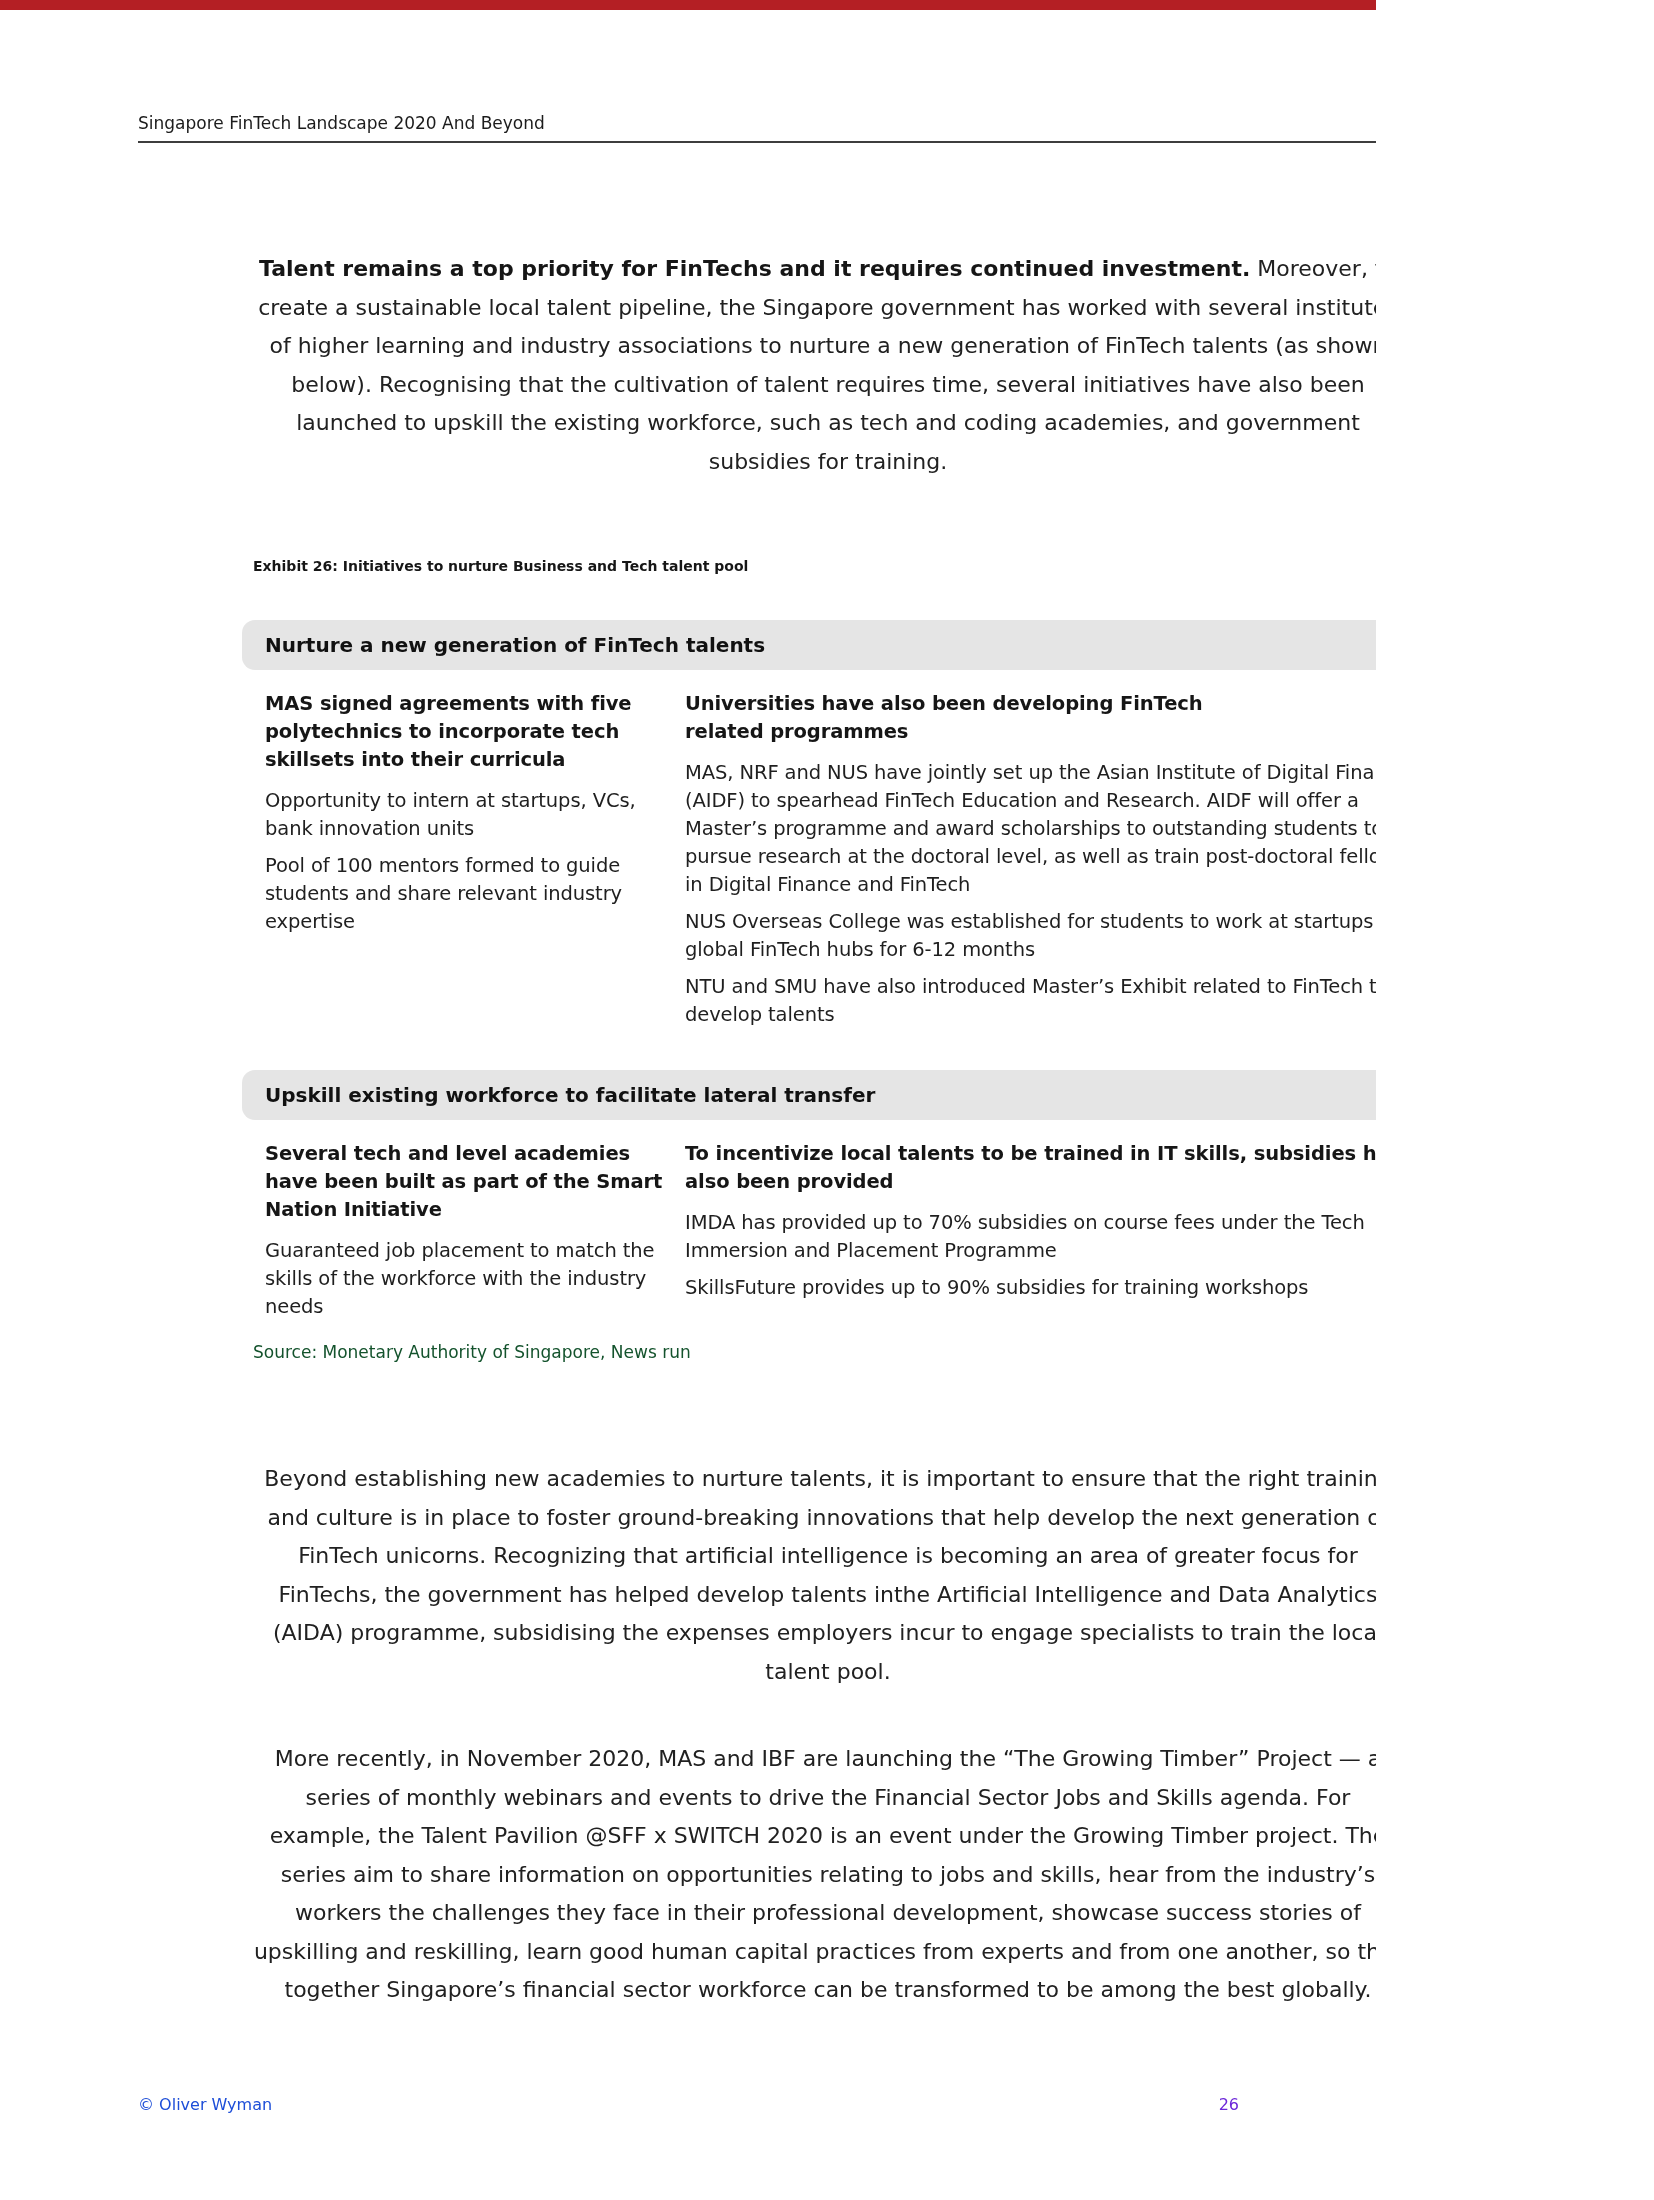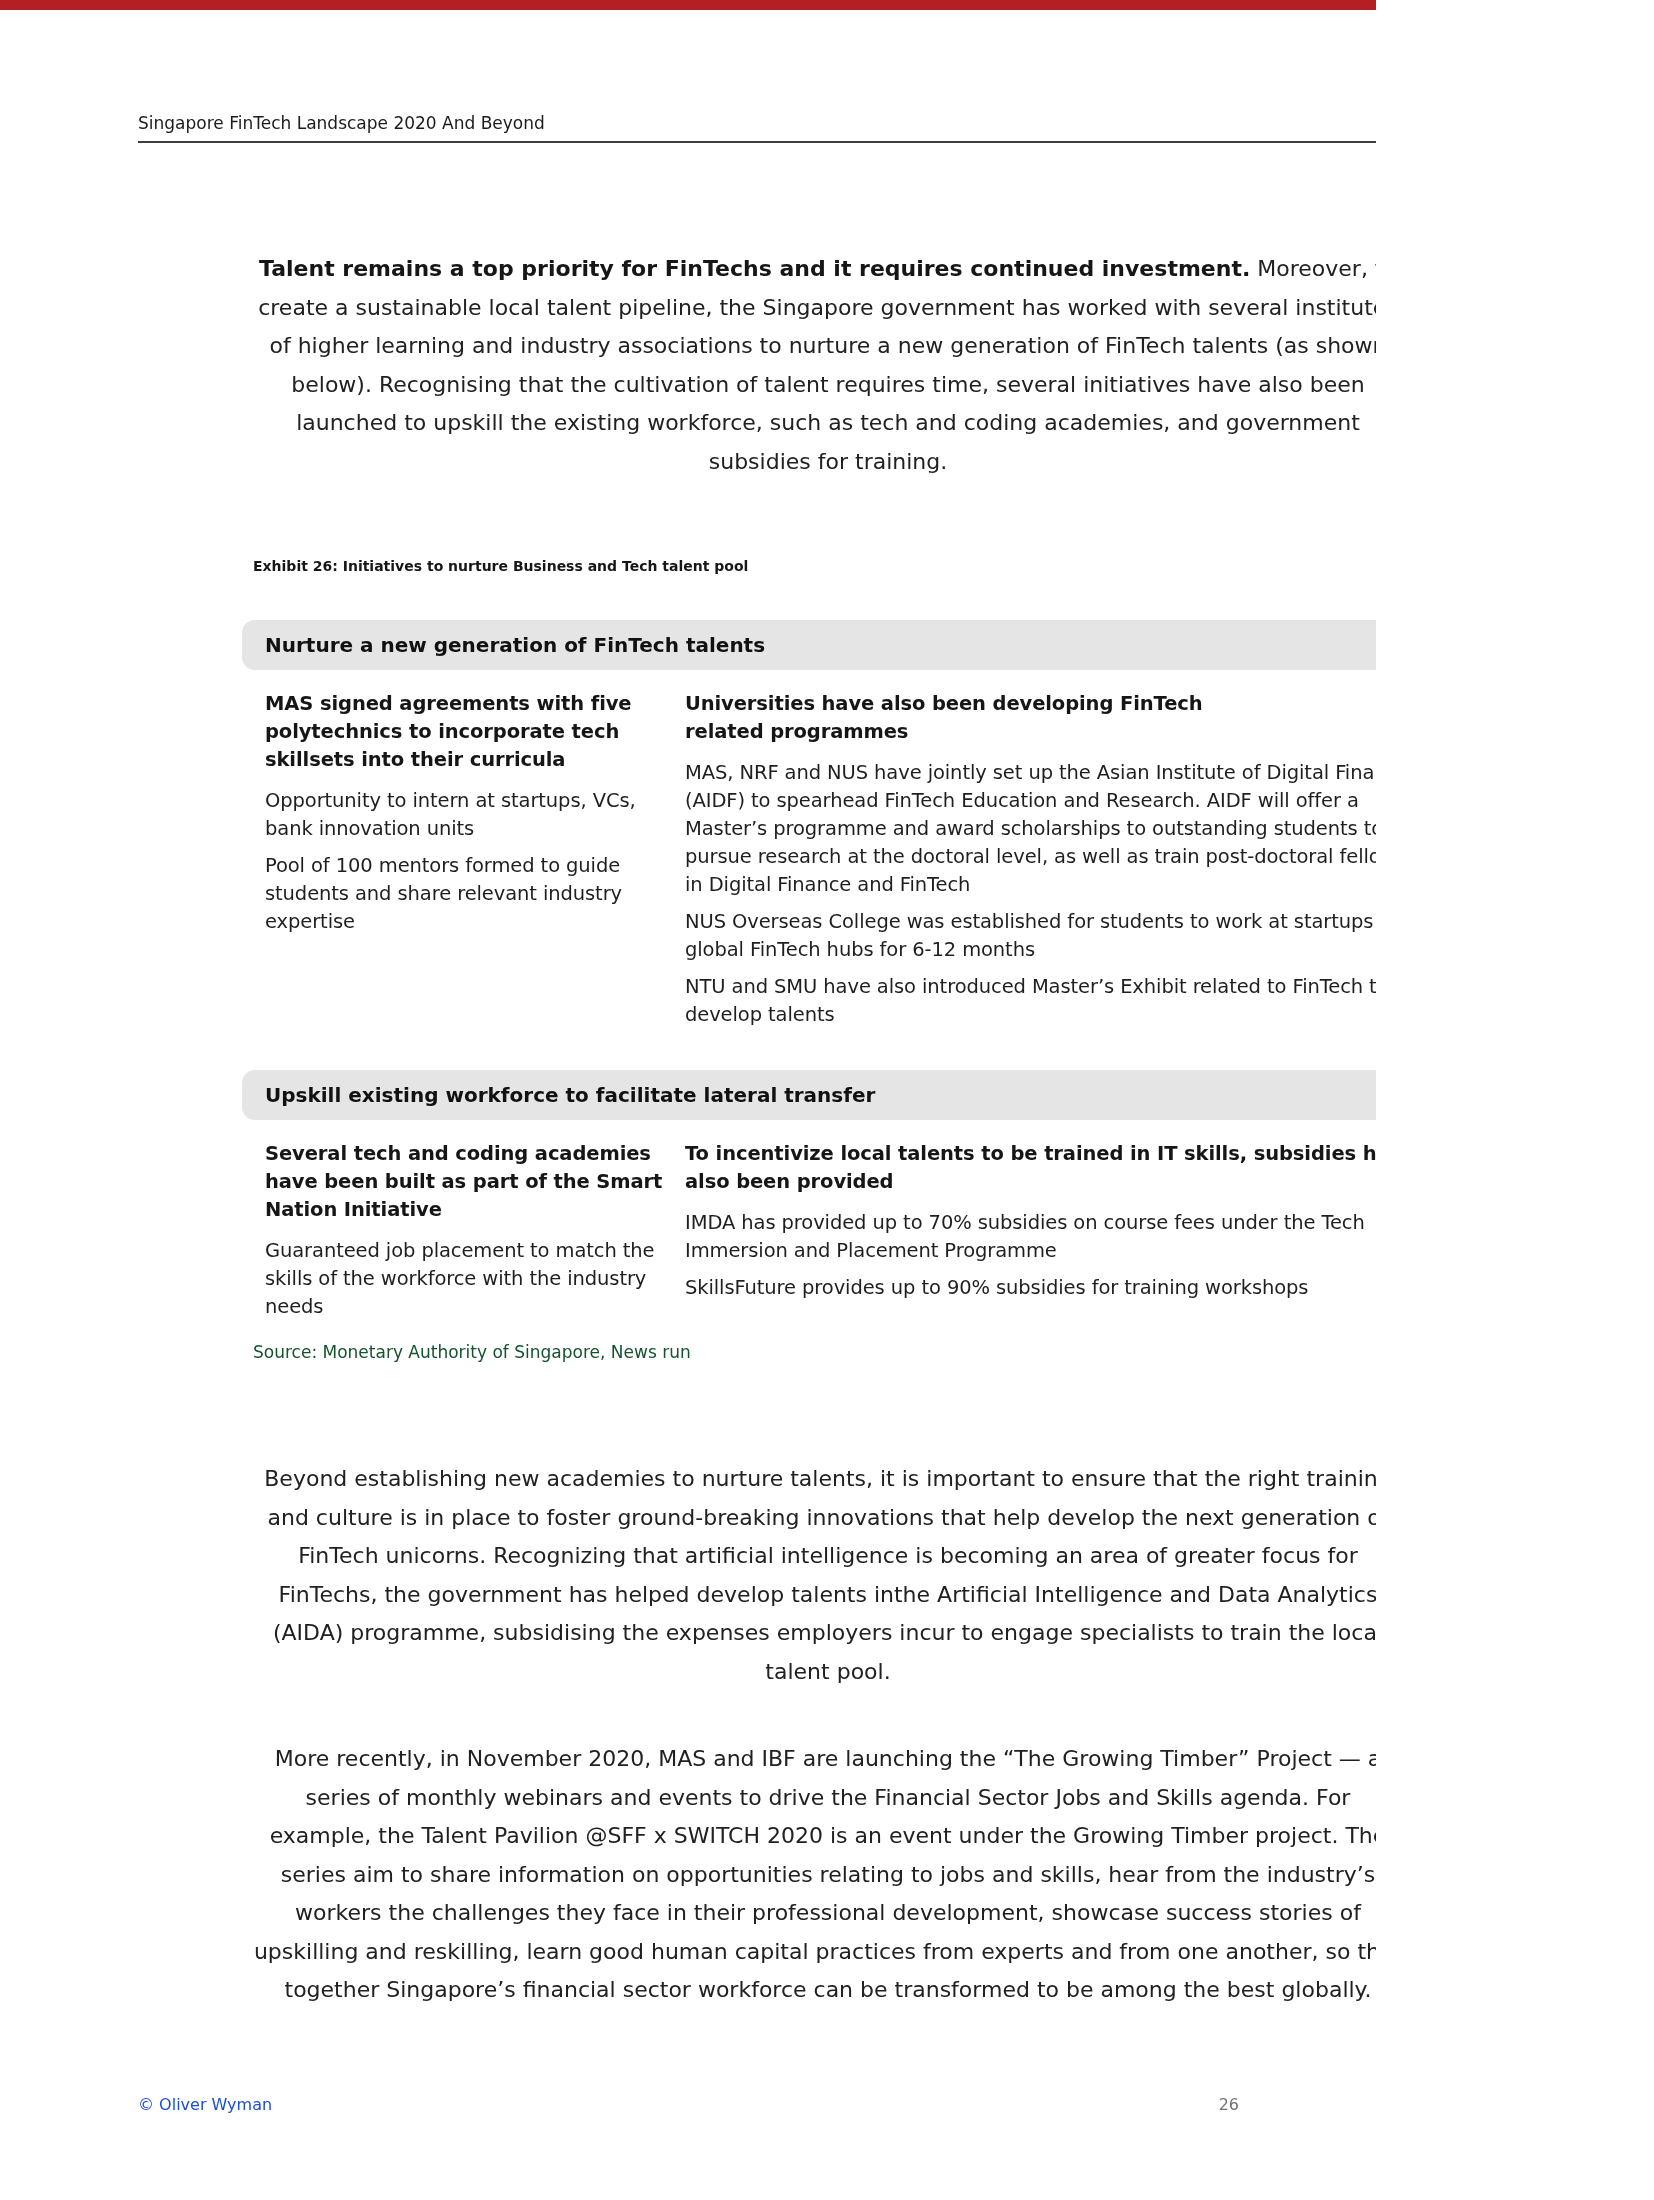--- a/index.html
+++ b/index.html
@@ -106,21 +106,21 @@
   .footer-left {
     position: absolute;
     left: 138px; top: 2095px;
     font-size: 16px;
     color: #1d4ed8;
   }
   .footer-right {
     position: absolute;
     right: 137px; top: 2095px;
     font-size: 16px;
-    color: #737373;
+    color: #6d28d9;
     text-align: right;
   }
 </style>
 </head>
 <body>
 
 <div class="page">
 
   <div class="top-accent" style="background-color: rgb(180, 31, 36);"></div>
 
@@ -148,21 +148,21 @@
       <div class="cell-item">NTU and SMU have also introduced Master’s Exhibit related to FinTech to develop talents</div>
     </div>
   </div>
 
   <div class="band band-2">
     <span class="band-label">Upskill existing workforce to facilitate lateral transfer</span>
   </div>
 
   <div class="section section-2">
     <div class="col col-left">
-      <div class="cell-heading wide">Several tech and coding academies have been built as part of the Smart Nation Initiative</div>
+      <div class="cell-heading wide">Several tech and level academies have been built as part of the Smart Nation Initiative</div>
       <div class="cell-item">Guaranteed job placement to match the skills of the workforce with the industry needs</div>
     </div>
     <div class="col col-right">
       <div class="cell-heading">To incentivize local talents to be trained in IT skills, subsidies have also been provided</div>
       <div class="cell-item">IMDA has provided up to 70% subsidies on course fees under the Tech Immersion and Placement Programme</div>
       <div class="cell-item">SkillsFuture provides up to 90% subsidies for training workshops</div>
     </div>
   </div>
 
   <div class="source-note">Source: Monetary Authority of Singapore, News run</div>

